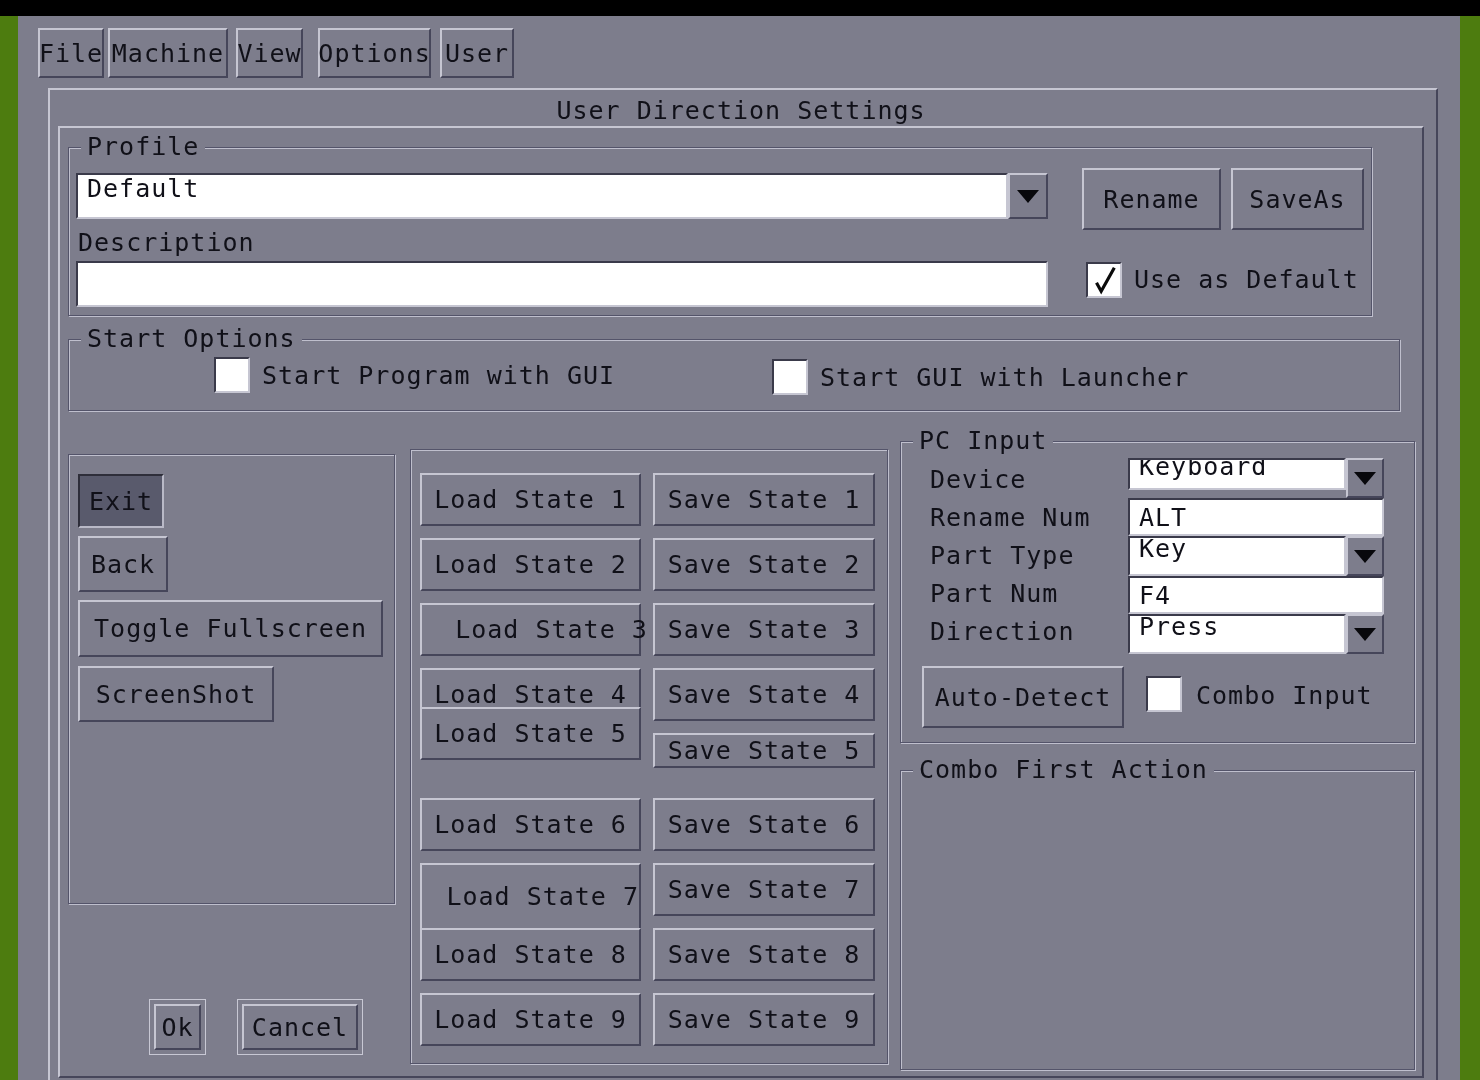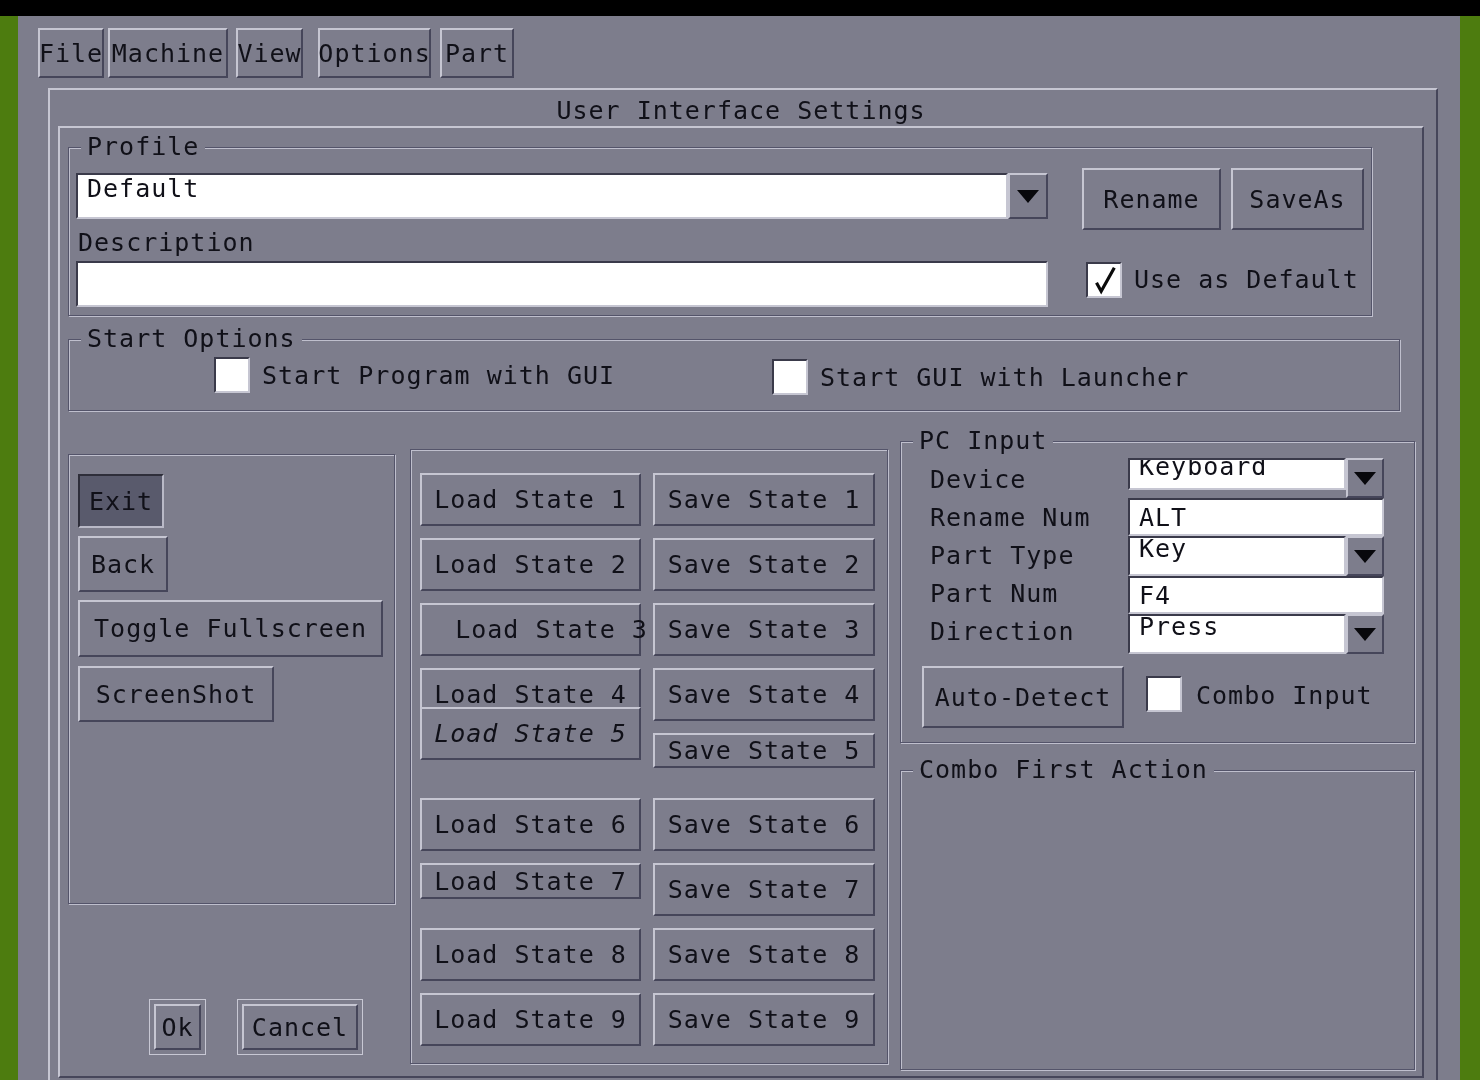--- a/index.html
+++ b/index.html
@@ -44,25 +44,25 @@
   <div class="abs btn" style="left:108px;top:12px;width:120px;height:50px;">
       <span>Machine</span>
     </div>
   <div class="abs btn" style="left:236px;top:12px;width:67px;height:50px;">
       <span>View</span>
     </div>
   <div class="abs btn" style="left:318px;top:12px;width:113px;height:50px;">
       <span>Options</span>
     </div>
   <div class="abs btn" style="left:440px;top:12px;width:74px;height:50px;">
-      <span>Part</span>
+      <span>User</span>
     </div>
 
   <div class="abs raised" style="left:48px;top:72px;width:1386px;height:994px;"></div>
-  <div class="abs title" style="left:50px;top:80px;width:1382px;">User Interface Settings</div>
+  <div class="abs title" style="left:50px;top:80px;width:1382px;">User Direction Settings</div>
   <div class="abs raised" style="left:58px;top:110px;width:1362px;height:948px;"></div>
 
   <div class="abs group" style="left:68px;top:131px;width:1304px;height:169px;">
     <span class="legend">Profile</span>
   </div>
   <div class="abs tfield" style="left:76px;top:157px;width:932px;height:46px;">
     <span>Default</span>
   </div>
   <div class="abs arrowbtn" style="left:1008px;top:157px;width:40px;height:46px;">
     <span class="tri"></span>
@@ -117,27 +117,27 @@
     </div>
   <div class="abs btn" style="left:420px;top:522px;width:221px;height:53px;">
       <span>Load State 2</span>
     </div>
   <div class="abs btn" style="left:420px;top:587px;width:221px;height:53px;padding-left:42px;">
       <span>Load State 3</span>
     </div>
   <div class="abs btn" style="left:420px;top:652px;width:221px;height:53px;">
       <span>Load State 4</span>
     </div>
-  <div class="abs btn" style="left:420px;top:691px;width:221px;height:53px;font-style:italic;">
+  <div class="abs btn" style="left:420px;top:691px;width:221px;height:53px;">
       <span>Load State 5</span>
     </div>
   <div class="abs btn" style="left:420px;top:782px;width:221px;height:53px;">
       <span>Load State 6</span>
     </div>
-  <div class="abs btn" style="left:420px;top:847px;width:221px;height:36px;">
+  <div class="abs btn" style="left:420px;top:847px;width:221px;height:67px;justify-content:flex-end;">
       <span>Load State 7</span>
     </div>
   <div class="abs btn" style="left:420px;top:912px;width:221px;height:53px;">
       <span>Load State 8</span>
     </div>
   <div class="abs btn" style="left:420px;top:977px;width:221px;height:53px;">
       <span>Load State 9</span>
     </div>
   <div class="abs btn" style="left:653px;top:457px;width:222px;height:53px;">
       <span>Save State 1</span>

